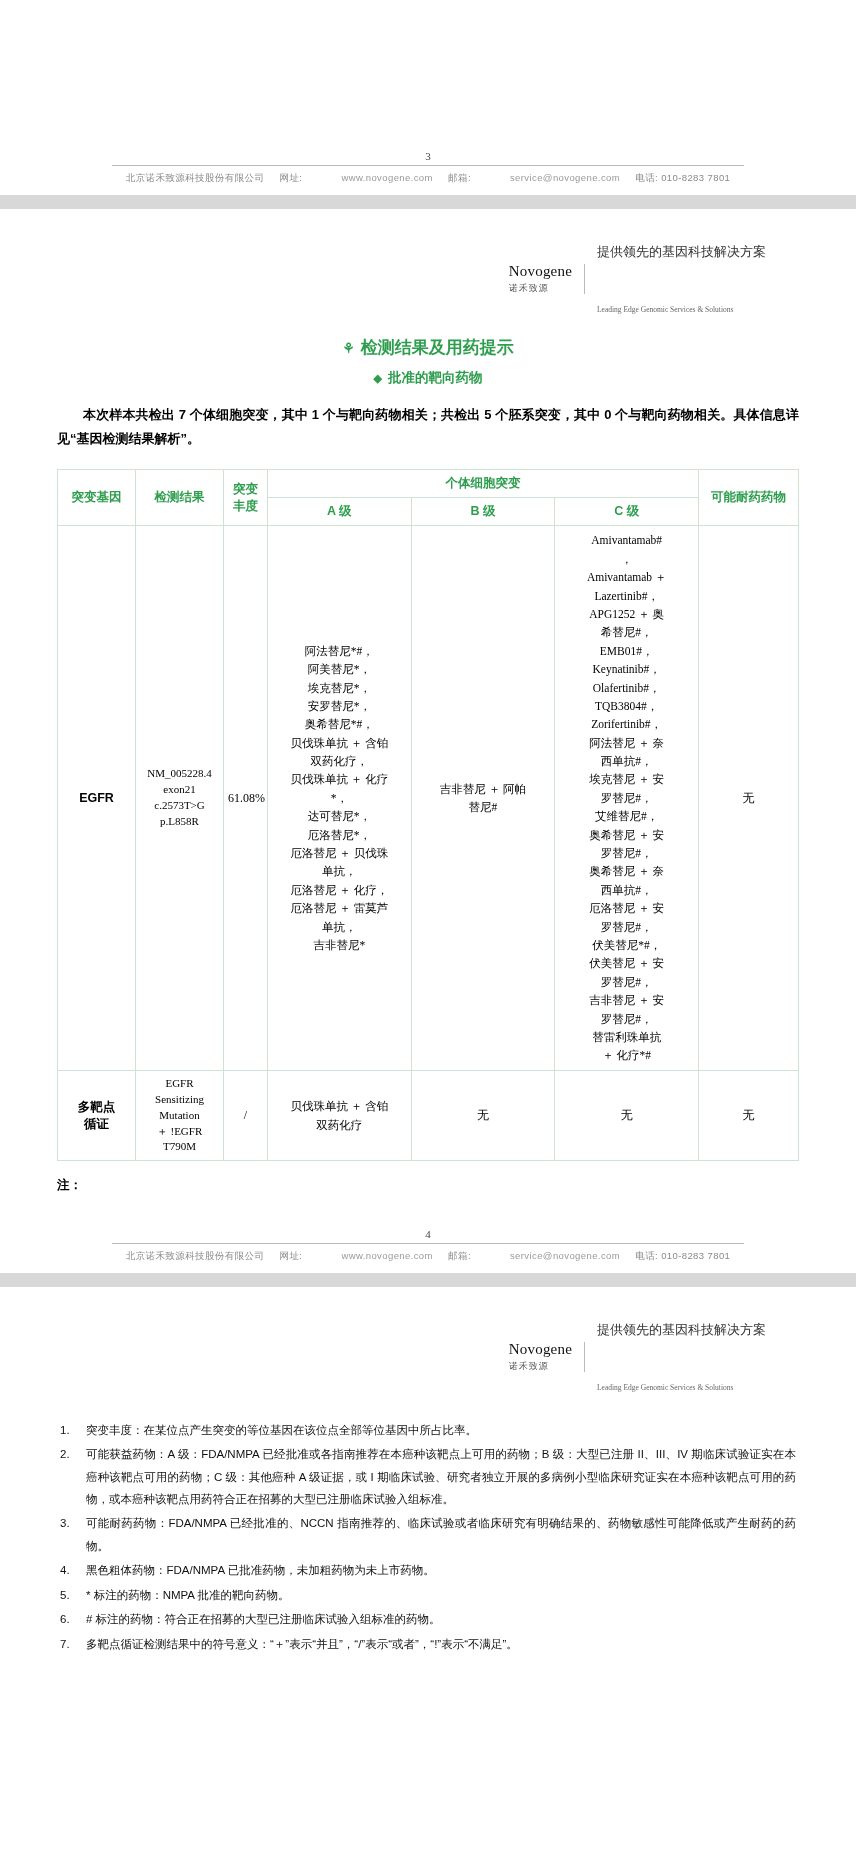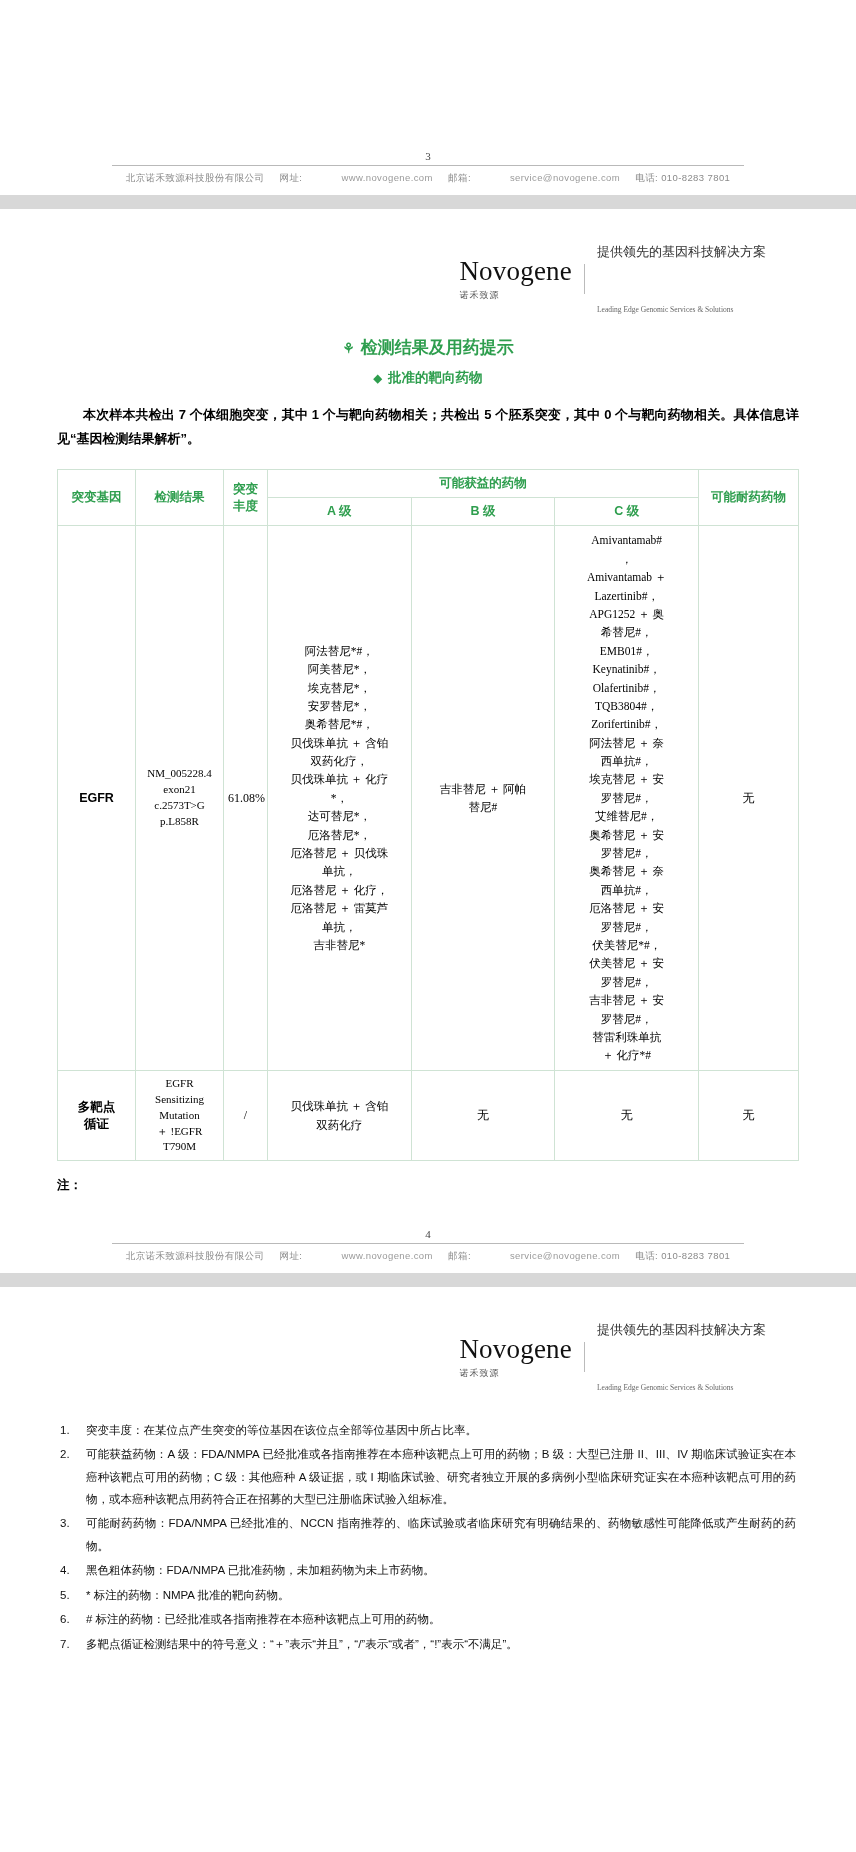--- a/index.html
+++ b/index.html
@@ -46,21 +46,21 @@
   
   .logo-row {
     display: flex;
     justify-content: flex-end;
     align-items: center;
     padding: 34px 90px 0 0;
   }
   .logo-box { display: flex; align-items: center; }
   .logo-mark {
     font-family: "Liberation Serif", serif;
-    font-size: 27px;
+    font-size: 15px;
     letter-spacing: 0.2px;
     color: #111;
   }
   .logo-cn {
     font-size: 9px;
     color: #555;
     letter-spacing: 1px;
     margin-top: 2px;
   }
   .logo-sep {
@@ -236,21 +236,21 @@
 
     <div class="intro">本次样本共检出 7 个体细胞突变，其中 1 个与靶向药物相关；共检出 5 个胚系突变，其中 0 个与靶向药物相关。具体信息详见“基因检测结果解析”。</div>
 
     <table class="res">
       <thead>
         <tr class="thead-top-line">
           <th rowspan="2" style="width: 78px; color: rgb(46, 158, 78);">突变基因</th>
           <th rowspan="2" style="width: 88px; color: rgb(46, 158, 78);">检测结果</th>
           <th rowspan="2" style="width: 44px; white-space: pre-line; color: rgb(46, 158, 78);">突变
 丰度</th>
-          <th colspan="3" style="color: rgb(46, 158, 78);">可能获益的药物</th>
+          <th colspan="3" style="color: rgb(46, 158, 78);">个体细胞突变</th>
           <th rowspan="2" style="width: 100px; color: rgb(46, 158, 78);">可能耐药药物</th>
         </tr>
         <tr>
           <th class="grade-cell" style="width: 124px; color: rgb(46, 158, 78);">A 级</th>
           <th class="grade-cell" style="width: 108px; color: rgb(46, 158, 78);">B 级</th>
           <th class="grade-cell" style="width: 118px; color: rgb(46, 158, 78);">C 级</th>
         </tr>
       </thead>
       <tbody>
         <tr>
@@ -384,21 +384,21 @@
       <div class="note-item">
         <div class="note-num">4.</div>
         <div class="note-body">黑色粗体药物：FDA/NMPA 已批准药物，未加粗药物为未上市药物。</div>
       </div>
       <div class="note-item">
         <div class="note-num">5.</div>
         <div class="note-body">* 标注的药物：NMPA 批准的靶向药物。</div>
       </div>
       <div class="note-item">
         <div class="note-num">6.</div>
-        <div class="note-body"># 标注的药物：已经批准或各指南推荐在本癌种该靶点上可用的药物。</div>
+        <div class="note-body"># 标注的药物：符合正在招募的大型已注册临床试验入组标准的药物。</div>
       </div>
       <div class="note-item">
         <div class="note-num">7.</div>
         <div class="note-body">多靶点循证检测结果中的符号意义：“＋”表示“并且”，“/”表示“或者”，“!”表示“不满足”。</div>
       </div>
     </div>
 
     <div class="tall-spacer"></div>
   </div>
 

